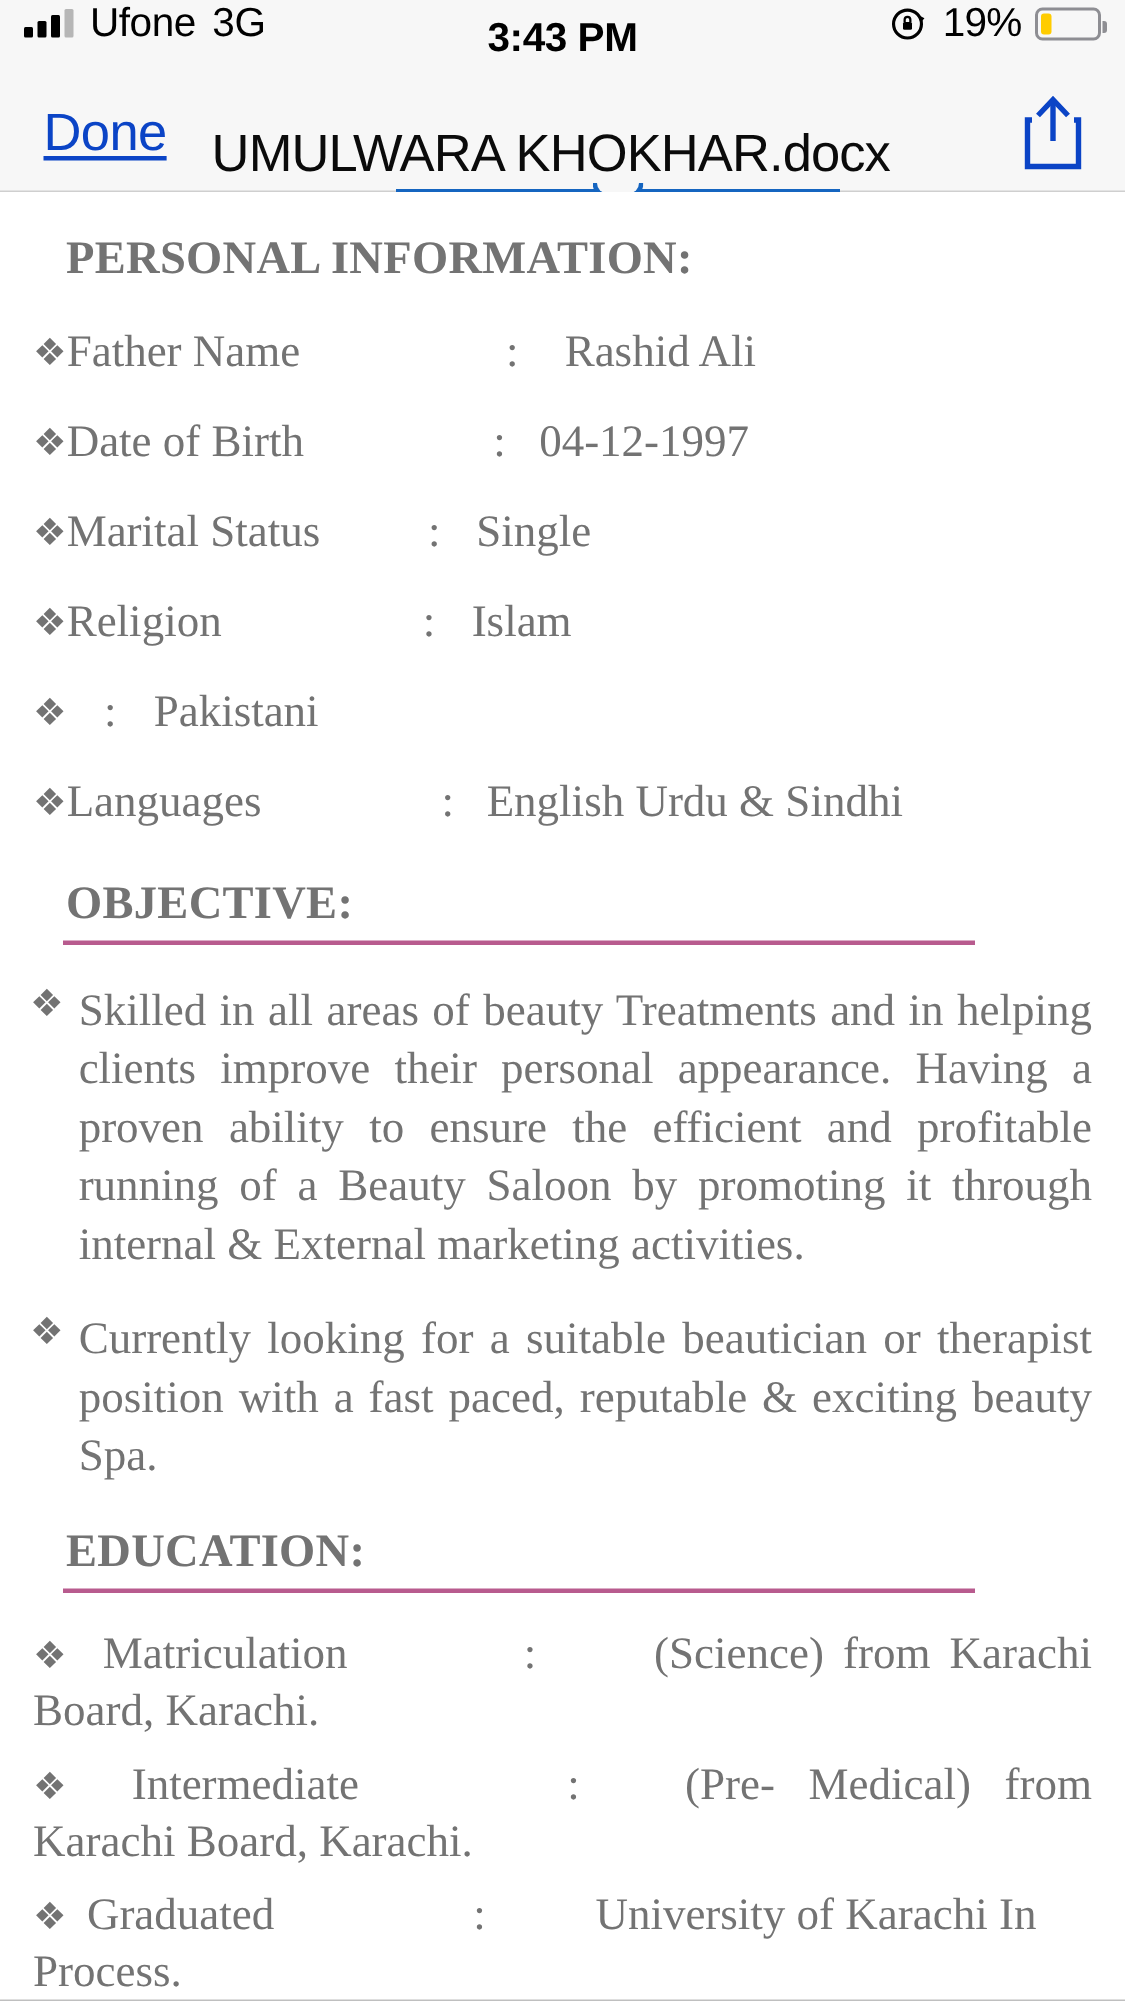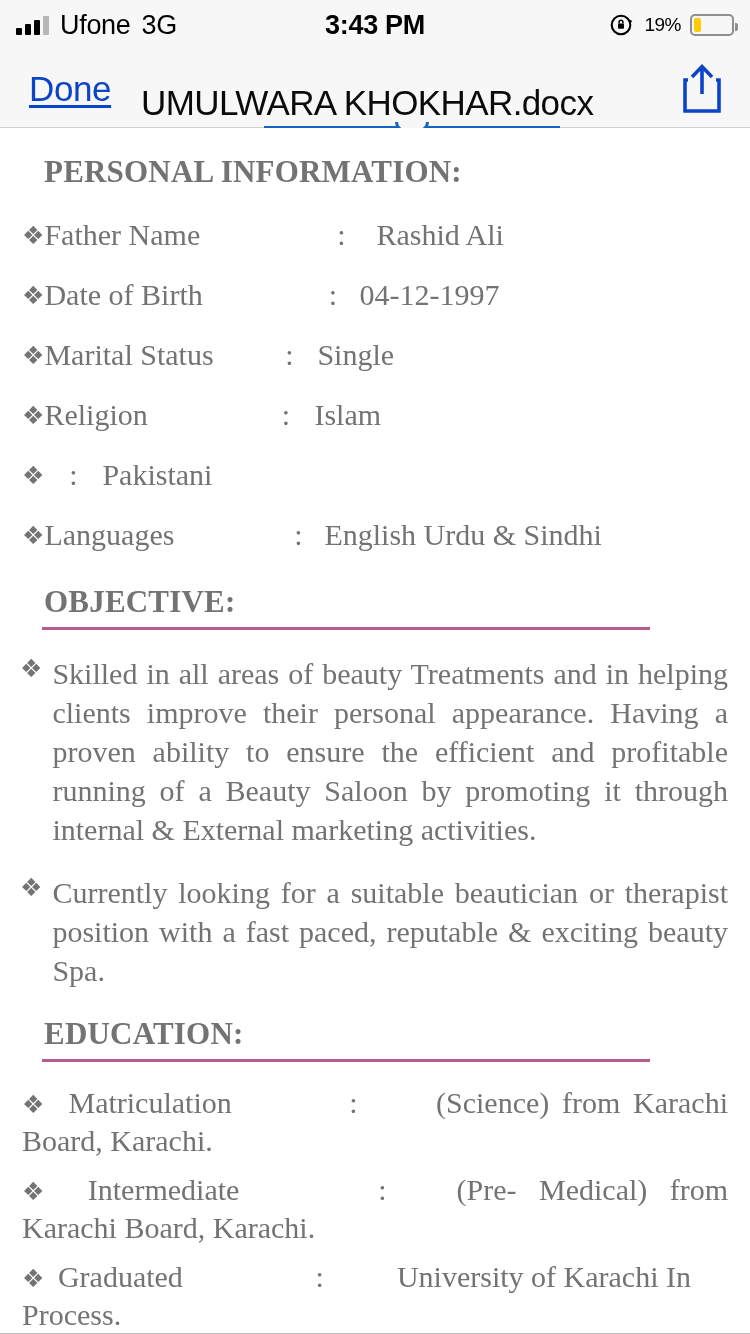--- a/index.html
+++ b/index.html
@@ -10,21 +10,21 @@
     font-family:"Liberation Sans", sans-serif;
     -webkit-font-smoothing:antialiased;
     overflow:hidden;
   }
 
   
   .status-bar{
     position:relative;
     height:50px;
     background:#f7f7f7;
-    display:flex; align-items:center;
+    display:flex; align-items:flex-start;
     padding:0 16px;
   }
   .sb-left{ display:flex; align-items:center; gap:11px; }
   .signal-bars{ display:flex; align-items:flex-end; gap:3px; height:19px; }
   .signal-bars i{ display:block; width:6px; border-radius:1px; background:#000; }
   .signal-bars i:nth-child(1){ height:7px; }
   .signal-bars i:nth-child(2){ height:11px; }
   .signal-bars i:nth-child(3){ height:15px; }
   .signal-bars i:nth-child(4){ height:19px; background:#b6b6b6; }
   .carrier{ font-size:27px; color:#000; letter-spacing:-0.3px; }
@@ -32,21 +32,21 @@
 
   .sb-center{
     position:absolute; left:0; right:0; top:0; bottom:0;
     display:flex; align-items:center; justify-content:center;
     pointer-events:none;
   }
   .clock{ font-size:27px; font-weight:bold; color:#000; letter-spacing:-0.3px; }
 
   .sb-right{ margin-left:auto; display:flex; align-items:center; gap:9px; }
   .rot-lock{ width:26px; height:26px; display:block; }
-  .batt-pct{ font-size:19px; color:#000; letter-spacing:-0.5px; }
+  .batt-pct{ font-size:27px; color:#000; letter-spacing:-0.5px; }
   .battery{
     position:relative; width:44px; height:22px;
     border:2px solid #8e8e93; border-radius:5px;
     display:flex; align-items:center; padding:2px;
   }
   .battery::after{
     content:""; position:absolute; right:-6px; top:7px;
     width:3px; height:8px; background:#8e8e93;
     border-radius:0 2px 2px 0;
   }

